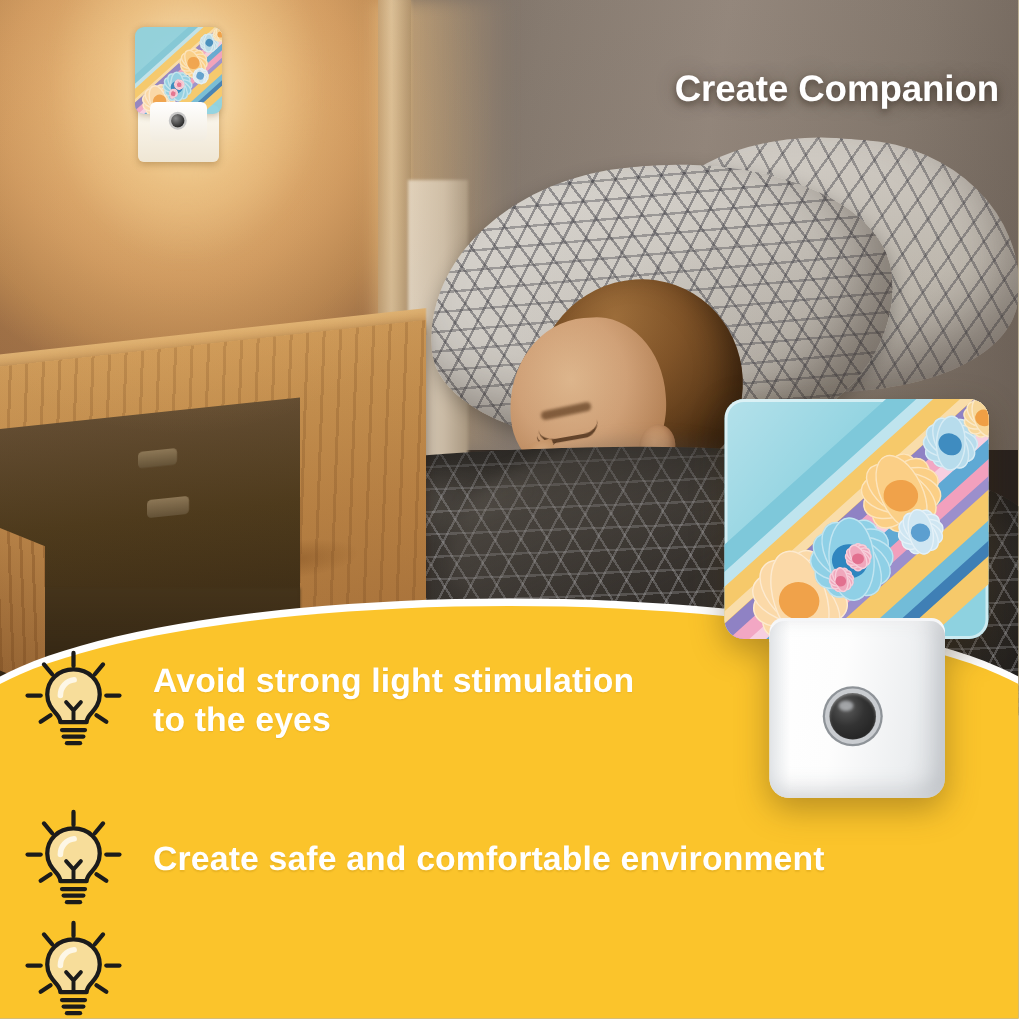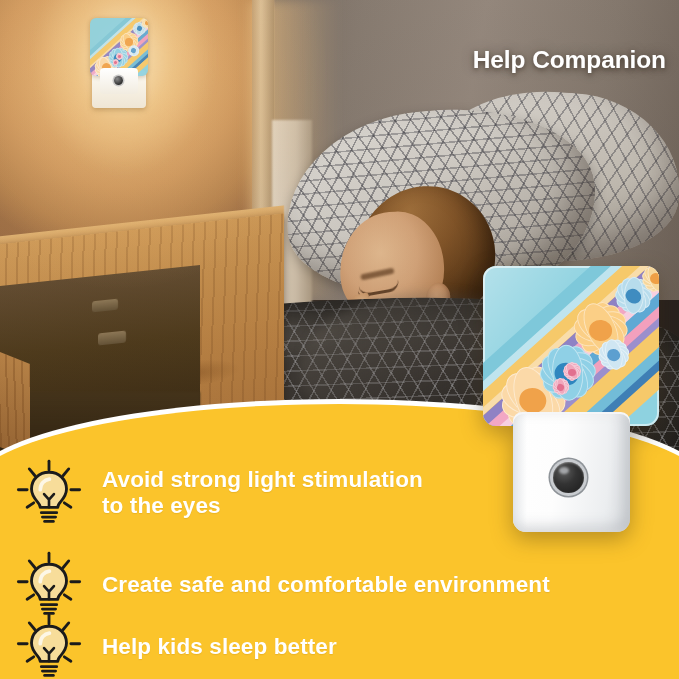--- a/index.html
+++ b/index.html
@@ -252,22 +252,22 @@
     background:var(--brand,#FBC42B);
     border-radius:50% 50% 0 0 / 86px 86px 0 0;
     box-shadow:0 -5px 0 0 #ffffff;
   }
   .yellow-fill{
     position:absolute;left:0;top:520px;width:679px;height:159px;background:var(--brand,#FBC42B);
   }
 
   .features{position:absolute;left:0;top:432px;width:679px;height:247px;}
   .feature{position:absolute;left:14px;display:flex;align-items:center;gap:18px;}
-  .feature:nth-child(1){top:26px;}
-  .feature:nth-child(2){top:118px;justify-content:space-between;}
+  .feature:nth-child(1){top:0;}
+  .feature:nth-child(2){top:106px;justify-content:space-between;}
   .feature:nth-child(3){top:180px;}
 
   .bulb{position:relative;width:70px;height:70px;flex:0 0 70px;}
   .bulb svg{display:block;width:70px;height:70px;}
 
   .feature-text{
     color:#ffffff;font-weight:bold;font-size:22.5px;line-height:1.16;
     letter-spacing:.1px;white-space:pre-line;
     text-shadow:0 1px 1px rgba(160,110,0,.18);
   }
@@ -458,21 +458,21 @@
           <span style="background: rgb(240, 168, 189); transform: rotate(90deg);"></span>
           <span style="background: rgb(240, 168, 189); transform: rotate(120deg);"></span>
           <span style="background: rgb(240, 168, 189); transform: rotate(150deg);"></span>
           <span class="core" style="background: rgb(226, 112, 143);"></span>
         </div>
       </div>
     <div class="base"></div>
     <div class="sensor"></div>
   </div>
 
-  <div class="subhead">Help Companion</div>
+  <div class="subhead">Create Companion</div>
 
   <div class="yellow-fill" style="background: rgb(251, 196, 43);"></div>
   <div class="yellow-panel" style="background: rgb(251, 196, 43);"></div>
 
   <div class="features" id="features">
 
   <div class="feature">
         <div class="bulb">
           <svg viewBox="0 0 64 64" aria-hidden="true">
   <g fill="none" stroke="#1b1b1b" stroke-width="2.6" stroke-linecap="round">
@@ -539,21 +539,20 @@
            2.5-2.9 5.3-6.1 5.3-11.5C48 19.8 41.4 13 32 13z" fill="#f7dd9a" stroke="#1b1b1b" stroke-width="2.6" stroke-linejoin="round"></path>
   <path d="M24 29c0-5.2 3.6-9 8.4-9.6" fill="none" stroke="#ffffff" stroke-width="3.4" stroke-linecap="round" opacity=".75"></path>
   <path d="M32 45v-7l-4.5-5M32 38l4.5-5" fill="none" stroke="#1b1b1b" stroke-width="2.4" stroke-linecap="round" stroke-linejoin="round"></path>
   <g fill="none" stroke="#1b1b1b" stroke-width="2.6" stroke-linecap="round">
     <line x1="25" y1="50" x2="39" y2="50"></line>
     <line x1="26" y1="54" x2="38" y2="54"></line>
     <line x1="28" y1="58" x2="36" y2="58"></line>
   </g>
 </svg>
         </div>
-        <div class="feature-text">Help kids sleep better</div>
       </div>
     </div>
 
   <div class="product">
     <div class="panel art" id="art-big" style="background: rgb(142, 210, 224);">
       <div class="panel-gloss"></div>
     <div class="stripe" style="background: rgb(126, 200, 218); height: 13%; top: -6%; transform: rotate(-42deg); border-radius: 6px;"></div>
         <div class="stripe" style="background: rgb(191, 228, 238); height: 5%; top: 4%; transform: rotate(-42deg); border-radius: 6px;"></div>
         <div class="stripe" style="background: rgb(246, 201, 106); height: 12%; top: 11%; transform: rotate(-42deg); border-radius: 6px;"></div>
         <div class="stripe" style="background: rgb(249, 221, 170); height: 4%; top: 20%; transform: rotate(-42deg); border-radius: 6px;"></div>

